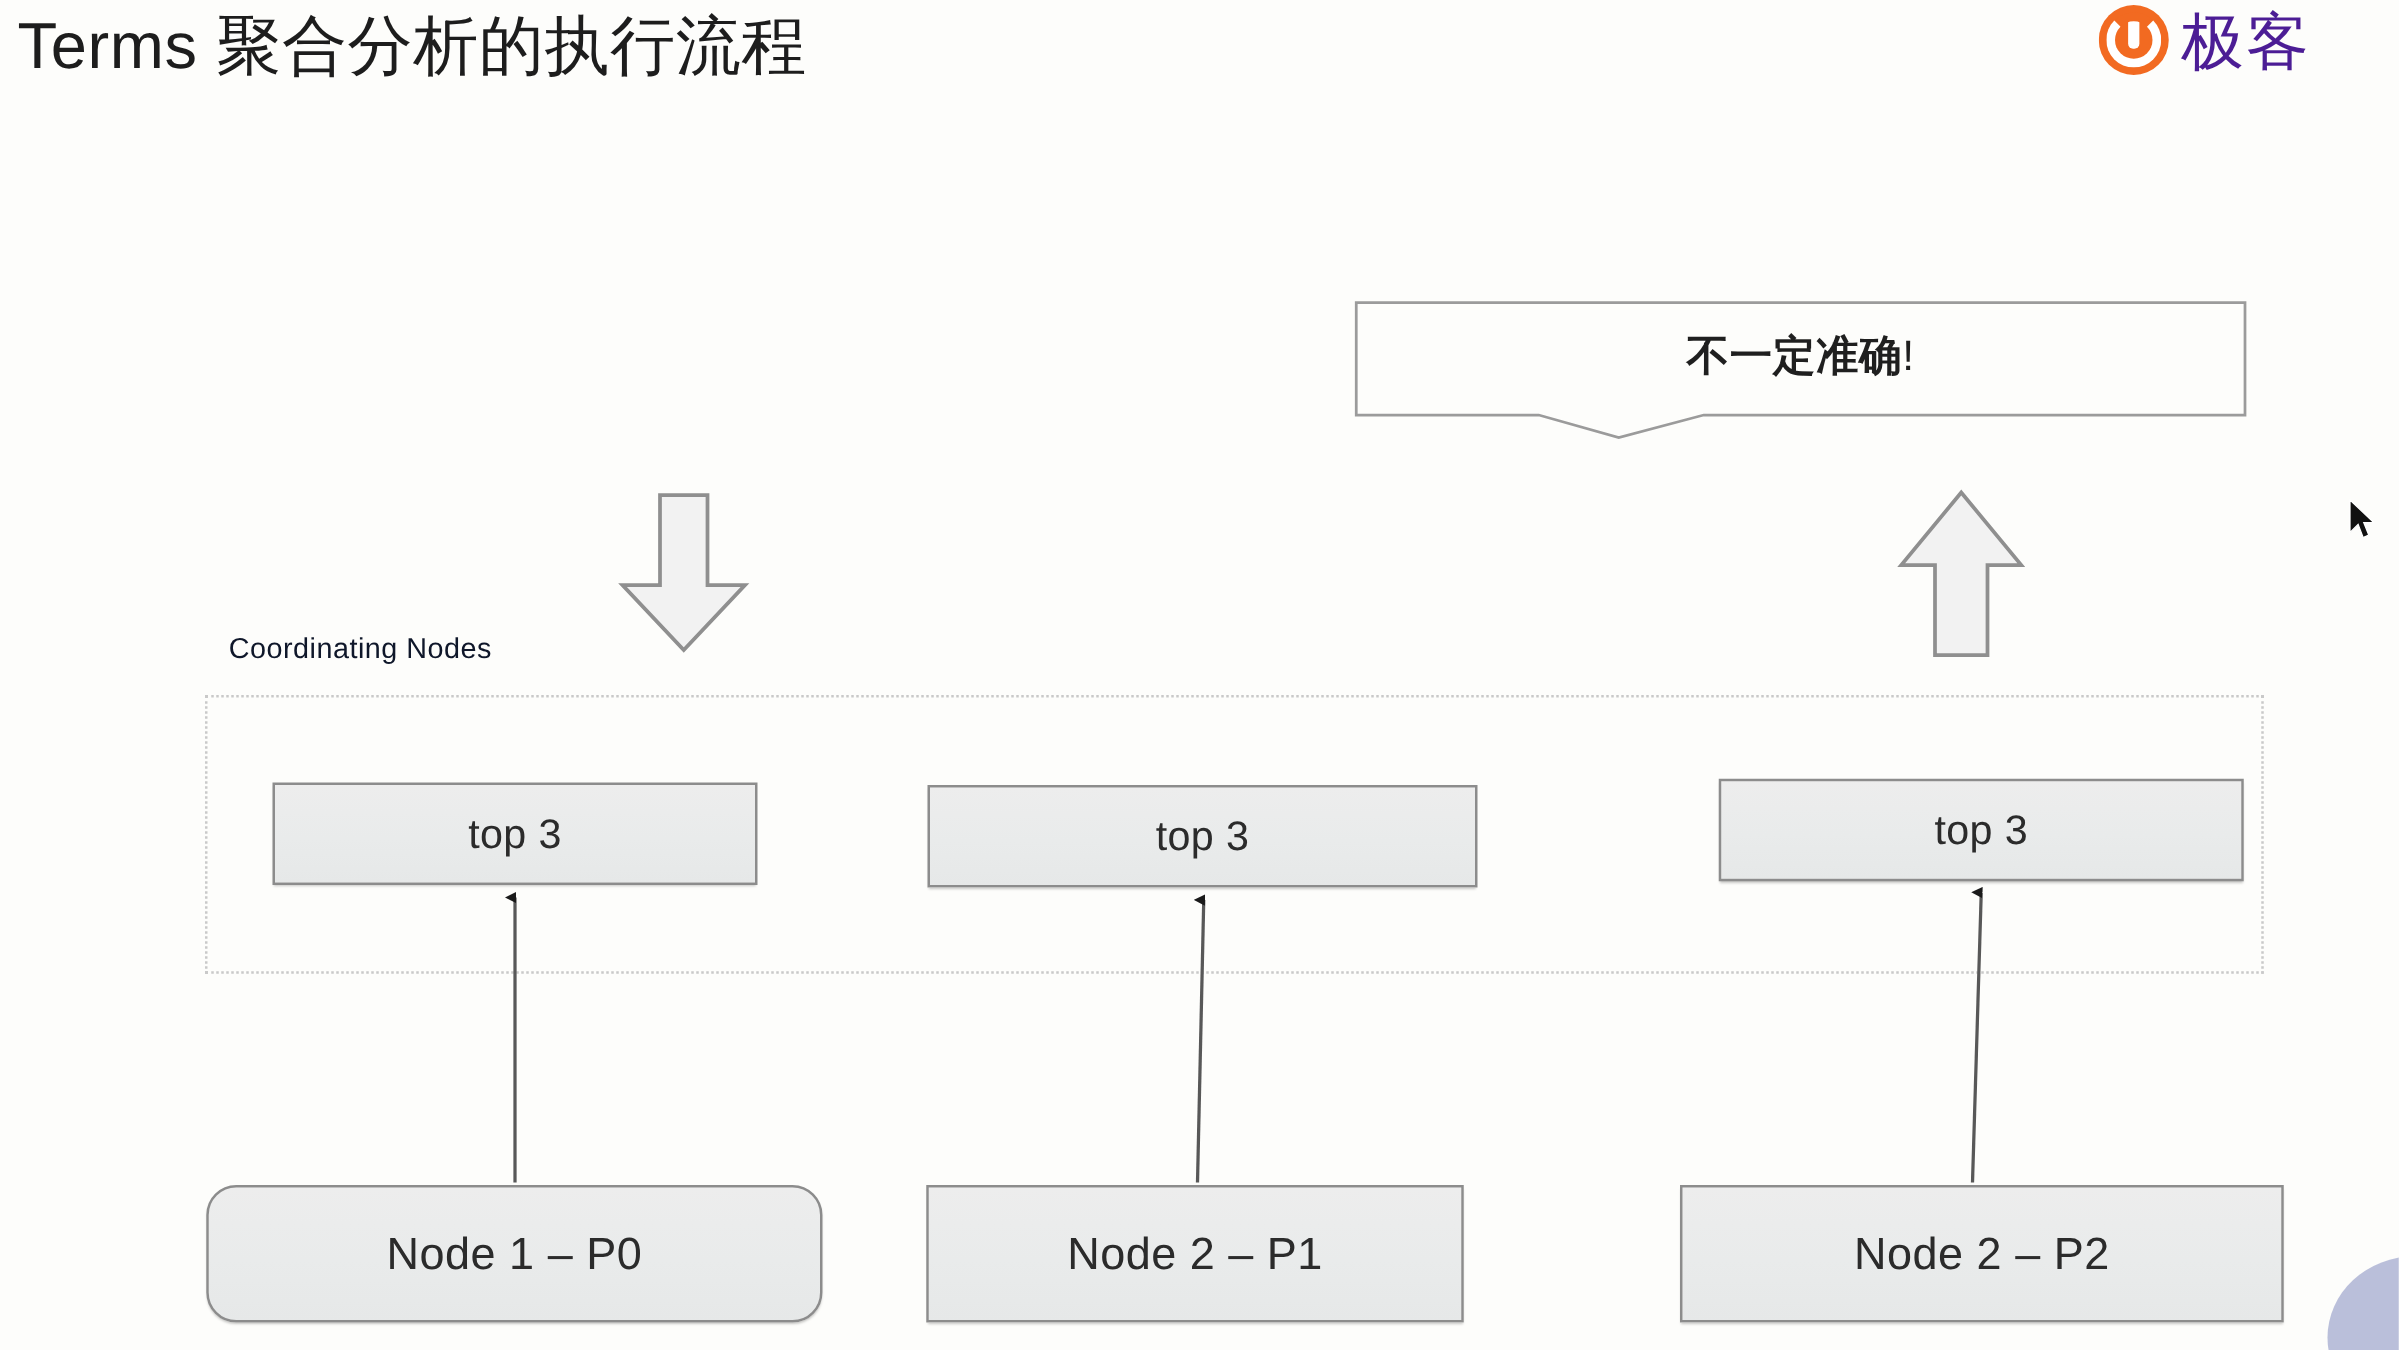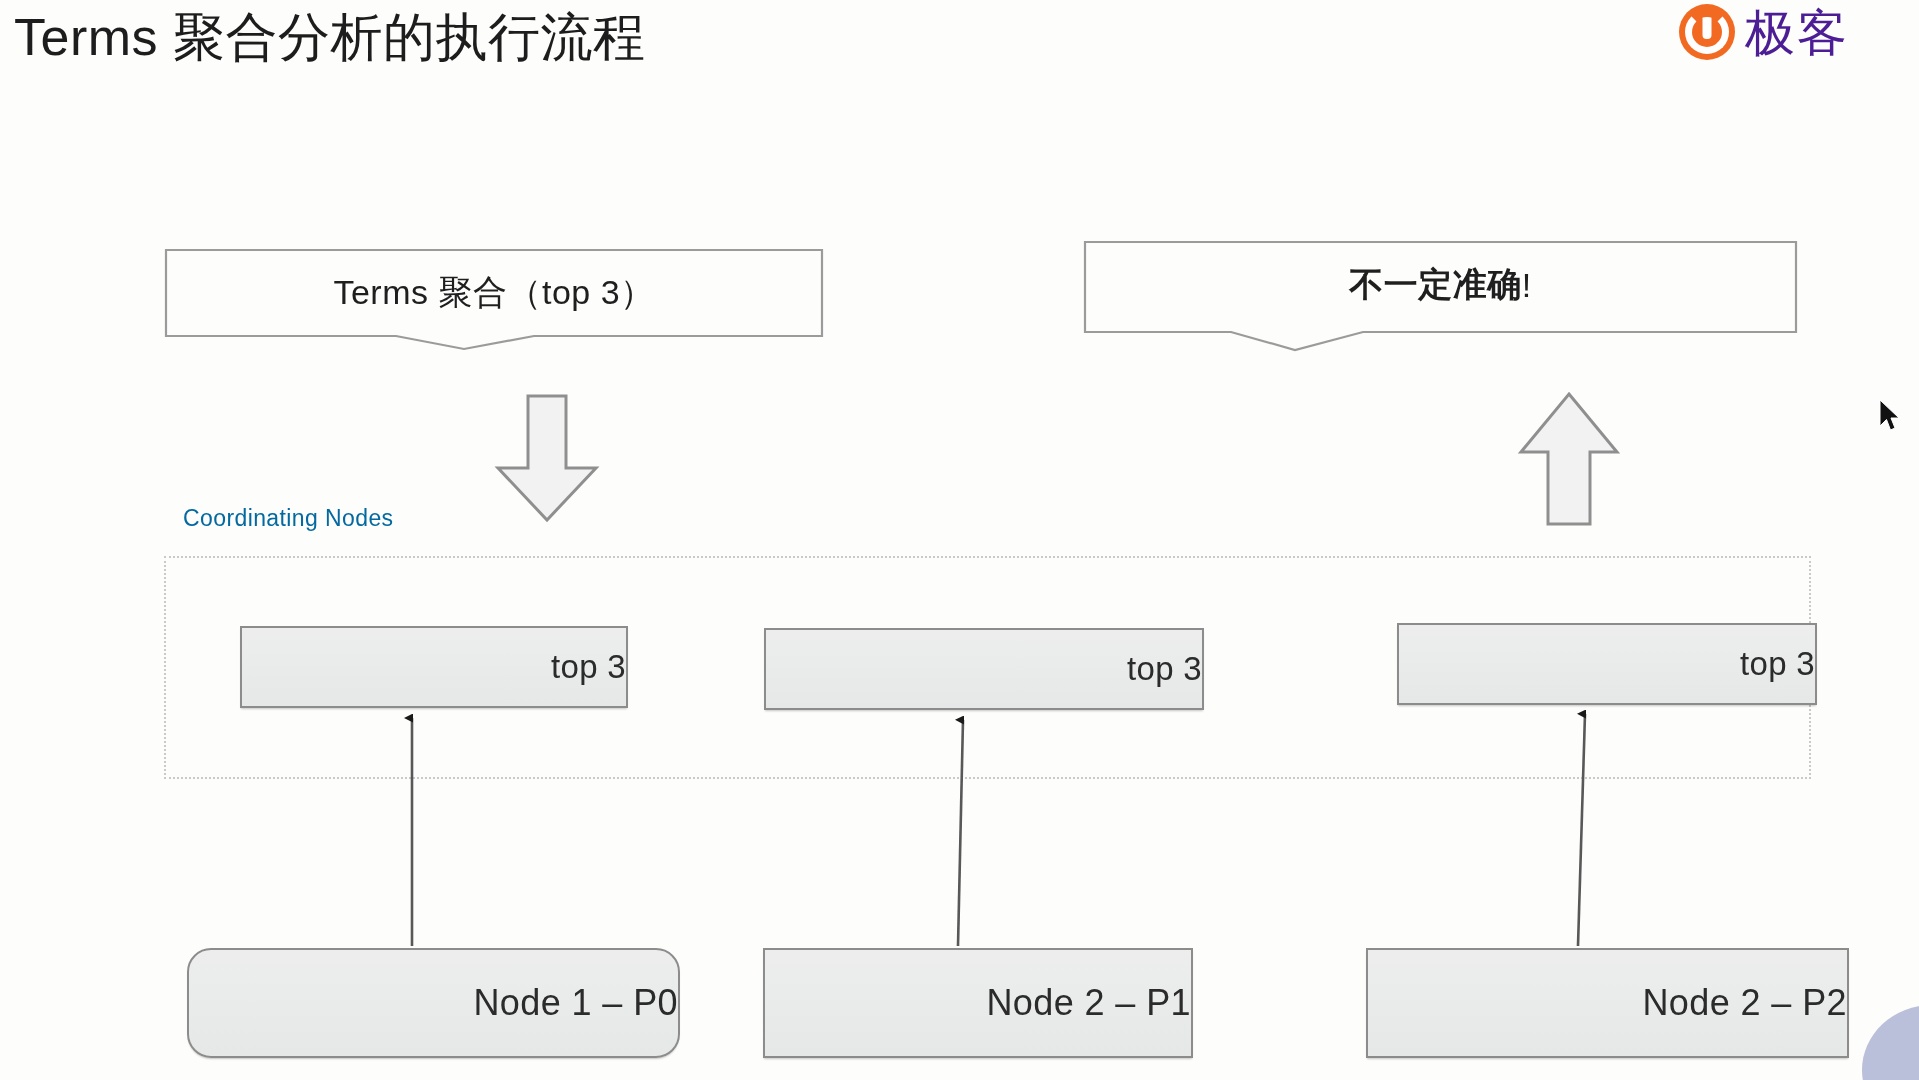--- a/index.html
+++ b/index.html
@@ -137,21 +137,21 @@
   .block-arrow {
     position: absolute;
   }
 
   
   #coord-label {
     position: absolute;
     left: 183px;
     top: 505px;
     font-size: 23px;
-    color: #0369a1;
+    color: #0f172a;
     letter-spacing: 0.4px;
     white-space: nowrap;
   }
 
   
   #coord-container {
     position: absolute;
     left: 164px;
     top: 556px;
     width: 1647px;
@@ -162,24 +162,23 @@
   }
 
   
   .gbox {
     position: absolute;
     box-sizing: border-box;
     border: 2px solid #8c8c8c;
     background: linear-gradient(180deg, #ededed 0%, #e9ebeb 55%, #e6e8e8 100%);
     display: flex;
     align-items: center;
-    justify-content: flex-end;
+    justify-content: center;
     color: #2b2b2b;
     box-shadow: 0 2px 2px -1px rgba(0,0,0,0.22);
-    margin-left: 22px;
   }
   .top-box {
     height: 82px;
     font-size: 33px;
     letter-spacing: 0.3px;
   }
   .node-box {
     height: 110px;
     font-size: 36px;
     letter-spacing: 0.4px;
@@ -231,26 +230,20 @@
 
   <div id="slide-title">Terms 聚合分析的执行流程</div>
 
   <div id="watermark">
     <div class="mark">
       <div class="ring"></div>
     </div>
     <div class="wm-text">极客</div>
   </div>
 
-  <div class="callout" id="callout-left">
-    <svg class="bubble-svg" width="660" height="120" viewBox="0 0 660 120">
-      <path d="M2,2 L658,2 L658,88 L370,88 L300,101 L232,88 L2,88 Z" fill="#fdfdfb" stroke="#9b9b9b" stroke-width="2.2" stroke-linejoin="miter"></path>
-    </svg>
-    <div class="bubble-text">Terms 聚合（top 3）</div>
-  </div>
 
   <div class="callout" id="callout-right">
     <svg class="bubble-svg" width="715" height="125" viewBox="0 0 715 125">
       <path d="M2,2 L713,2 L713,92 L280,92 L212,110 L148,92 L2,92 Z" fill="#fdfdfb" stroke="#9b9b9b" stroke-width="2.2" stroke-linejoin="miter"></path>
     </svg>
     <div class="bubble-text">
         <b>不一定准确</b>
         <span>!</span>
     </div>
   </div>

